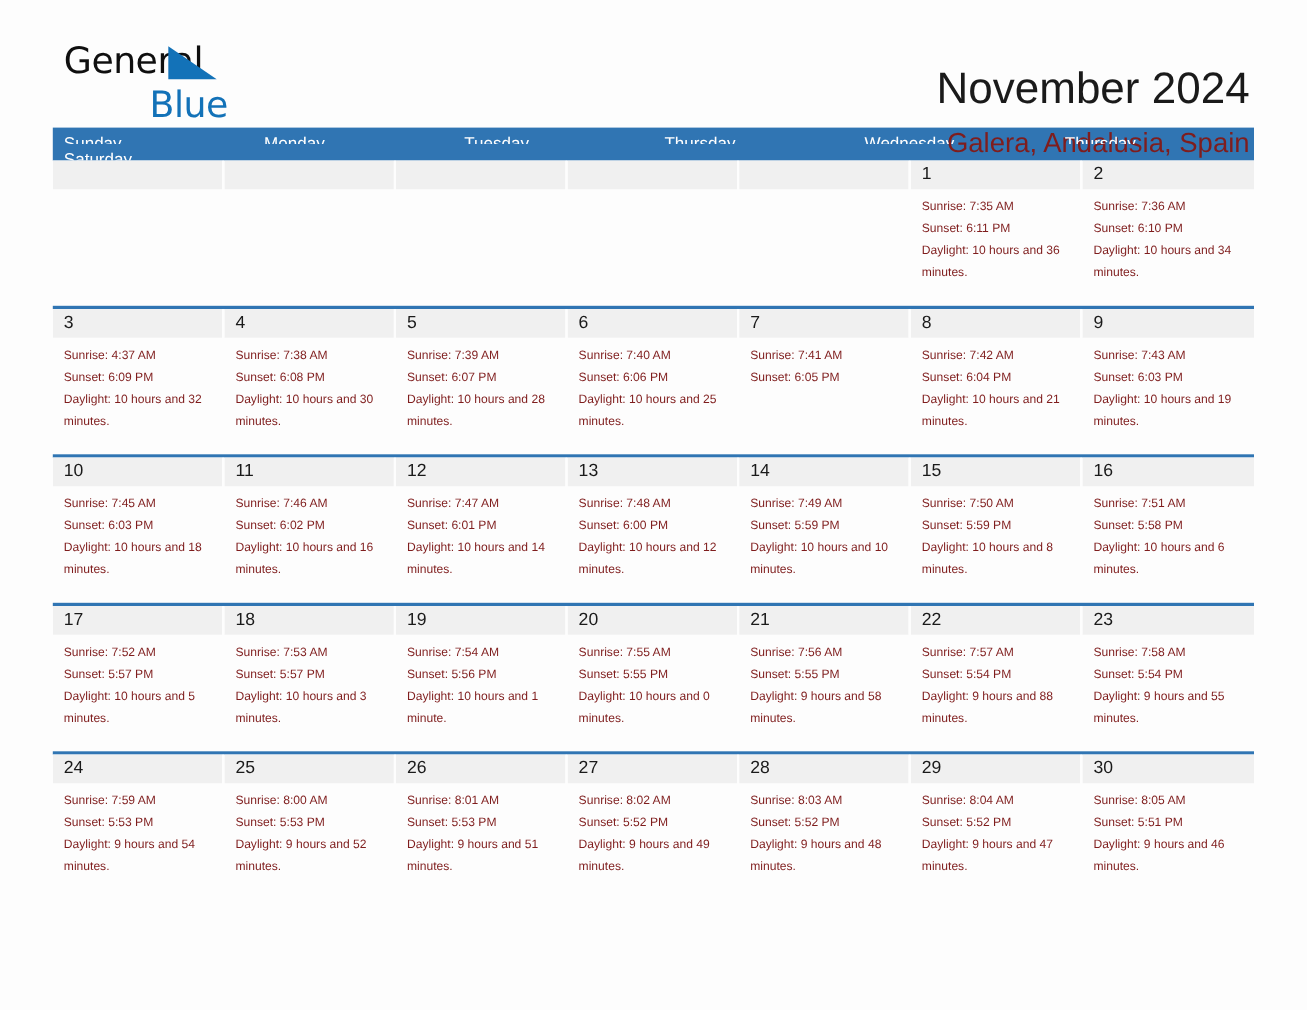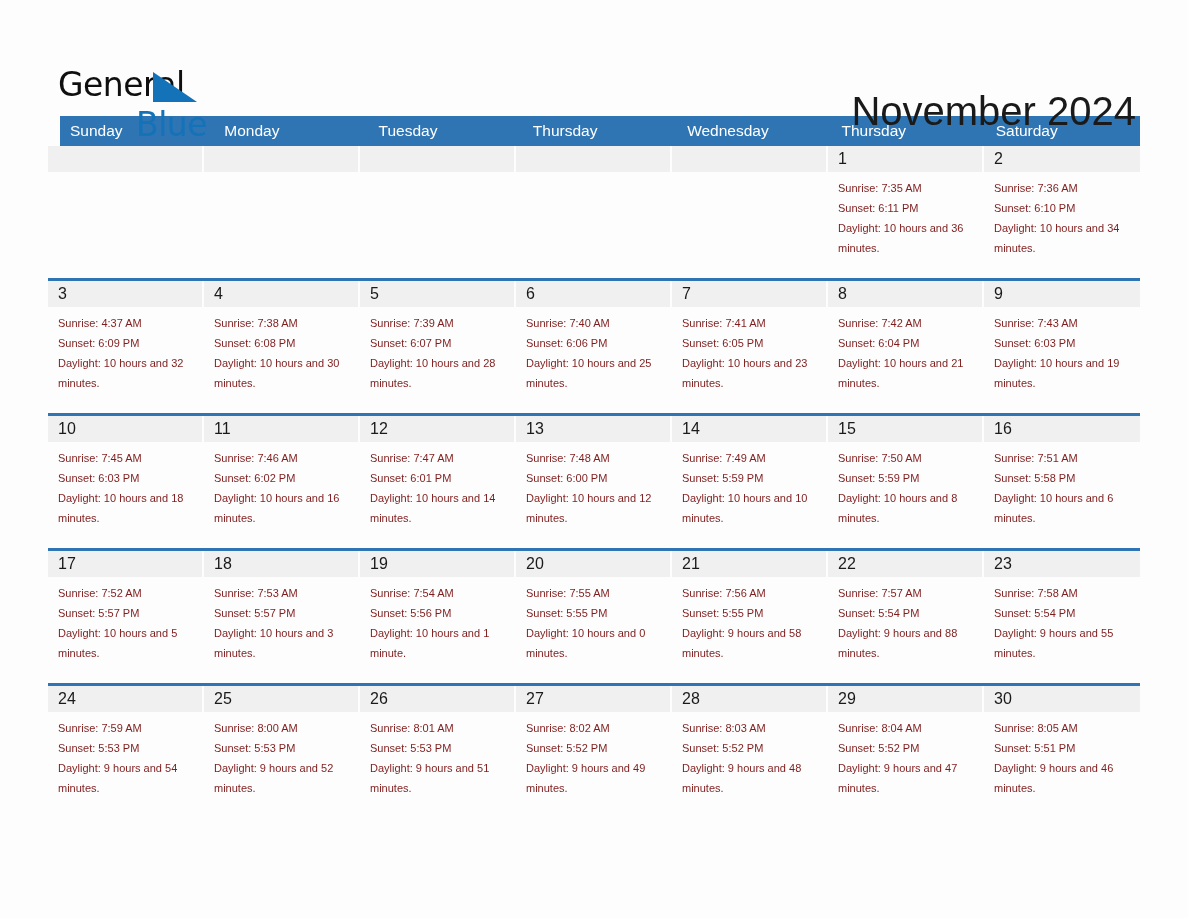--- a/index.html
+++ b/index.html
@@ -23,21 +23,21 @@
     padding: 0 48px;
     background: #fdfdfd;
   }
 
   
   .topbar {
     display: flex;
     align-items: flex-start;
     justify-content: space-between;
     height: 110px;
-    padding-top: 68px;
+    padding-top: 38px;
     box-sizing: border-box;
     gap: 47px;
   }
 
   
   .logo {
     position: relative;
     width: 150px;
     height: 72px;
     margin-left: 10px;
@@ -96,24 +96,23 @@
     white-space: nowrap;
   }
 
   
   .calendar {
     width: 1092px;
     margin-top: 6px;
   }
   .weekhead {
     display: grid;
-    grid-template-columns: repeat(7, 1fr);
+    grid-template-columns: repeat(6, 1fr);
     background: #3075b3;
     height: 30px;
-    margin-left: 12px;
   }
   .weekhead .wh {
     color: #ffffff;
     font-size: 15.5px;
     line-height: 30px;
     padding-left: 10px;
     box-sizing: border-box;
     white-space: nowrap;
     overflow: hidden;
   }
@@ -256,21 +255,20 @@
               <div>Sunrise: 7:40 AM</div>
               <div>Sunset: 6:06 PM</div>
               <div class="daylight">Daylight: 10 hours and 25 minutes.</div>
             </div>
           </div>
           <div class="cell">
             <div class="daynum">7</div>
             <div class="info">
               <div>Sunrise: 7:41 AM</div>
               <div>Sunset: 6:05 PM</div>
-              <div class="daylight">Daylight: 10 hours and 23 minutes.</div>
             </div>
           </div>
           <div class="cell">
             <div class="daynum">8</div>
             <div class="info">
               <div>Sunrise: 7:42 AM</div>
               <div>Sunset: 6:04 PM</div>
               <div class="daylight">Daylight: 10 hours and 21 minutes.</div>
             </div>
           </div>

